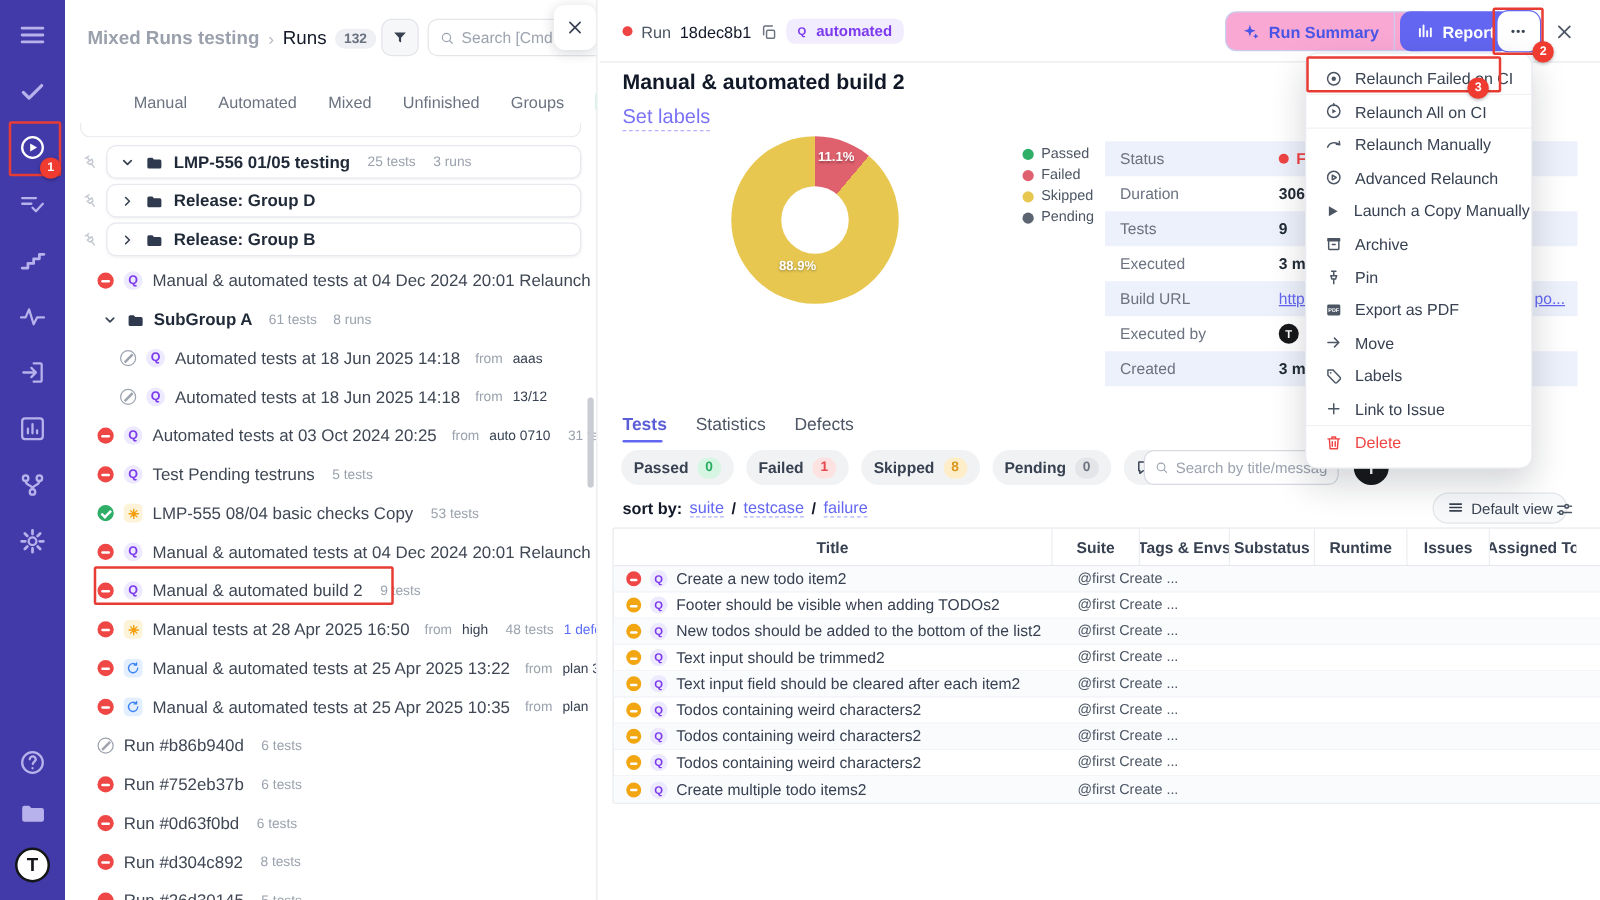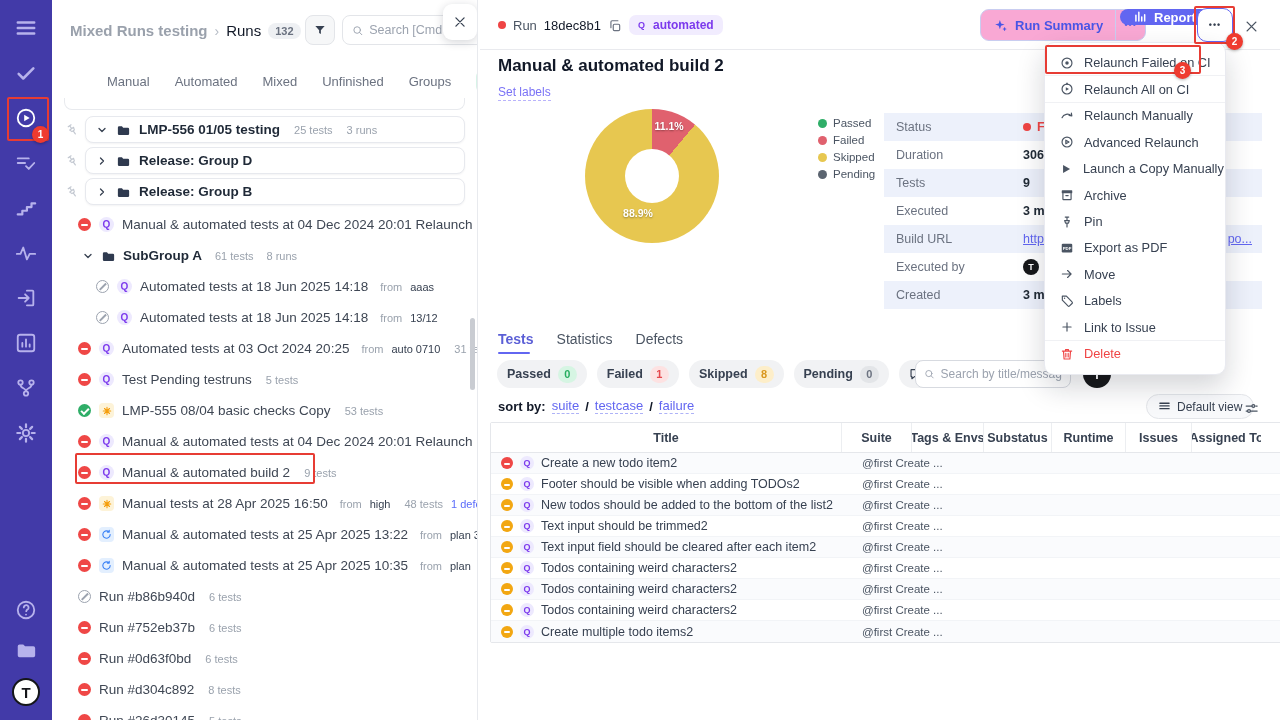--- a/index.html
+++ b/index.html
@@ -63,25 +63,25 @@
   .rp-header{position:absolute;left:0;top:0;width:100%;height:50px;border-bottom:1px solid #e9eaee}
   .runline{position:absolute;left:18px;top:15px;display:flex;align-items:center;gap:7px}
   .dot-failed{width:8px;height:8px;border-radius:50%;background:#ef4444;flex:none}
   .run-word{color:#4b5563;font-size:13px}
   .run-id{color:#111827;font-size:13px;font-weight:400}
   .copy-ic{color:#6b7280;font-size:14px;cursor:pointer}
   .auto-badge{background:#f1ecfe;color:#7c3aed;font-size:12px;font-weight:700;border-radius:7px;padding:3px 9px 3px 6px;display:flex;align-items:center;gap:5px;cursor:pointer}
   .btn-group{position:absolute;left:500px;top:9px;height:32px;display:flex;border:1px solid #c9cdf0;border-radius:9px;overflow:hidden;background:#f9a8d4}
   .btn-rs{display:flex;align-items:center;gap:7px;padding:0 12px;color:#4955e5;font-size:13px;font-weight:600;cursor:pointer}
   .btn-rs-dots{width:30px;display:flex;align-items:center;justify-content:center;border-left:1px solid #c9cdf0;color:#4955e5;cursor:pointer;font-size:9px;letter-spacing:1px;font-weight:800}
-  .btn-report{position:absolute;left:640px;top:9px;height:16px;background:#6266f1;color:#fff;border:none;border-radius:9px;font-size:13px;font-weight:600;display:flex;align-items:center;gap:7px;padding:0 13px;cursor:pointer;font-family:inherit}
+  .btn-report{position:absolute;left:640px;top:9px;height:32px;background:#6266f1;color:#fff;border:none;border-radius:9px;font-size:13px;font-weight:600;display:flex;align-items:center;gap:7px;padding:0 13px;cursor:pointer;font-family:inherit}
   .btn-dots{position:absolute;left:717px;top:8px;width:36px;height:34px;border:1.5px solid #6266f1;border-radius:10px;background:#fff;color:#374151;display:flex;align-items:center;justify-content:center;font-size:9px;letter-spacing:1px;font-weight:800;cursor:pointer}
   .rp-close{position:absolute;left:764px;top:16px;font-size:15px;color:#4b5563;cursor:pointer}
   .rp-title{position:absolute;left:18px;top:56px;font-size:17px;font-weight:700;color:#111827}
-  .setlabels{position:absolute;left:18px;top:85px;font-size:12px;color:#7a72f6;border-bottom:1px dashed #b9b3fb;padding-bottom:1px;cursor:pointer}
+  .setlabels{position:absolute;left:18px;top:85px;font-size:16px;color:#7a72f6;border-bottom:1px dashed #b9b3fb;padding-bottom:1px;cursor:pointer}
   
   .donut{position:absolute;left:105px;top:109px;width:134px;height:134px;border-radius:50%}
   .donut::after{content:"";position:absolute;inset:40px;border-radius:50%;background:#fff}
   .donut-lbl{position:absolute;width:40px;text-align:center;font-size:10.5px;font-weight:700;color:#fff;text-shadow:0 1px 2px rgba(0,0,0,.35);z-index:2}
   .legend{position:absolute;left:338px;top:117px;display:flex;flex-direction:column;gap:5px}
   .legend li{display:flex;align-items:center;gap:6px;list-style:none;font-size:11.5px;color:#4b5563}
   .lg-dot{width:9px;height:9px;border-radius:50%;flex:none}
   
   .info{position:absolute;left:404px;top:113px;width:378px}
   .irow{height:28px;display:flex;align-items:center;padding:0 12px;position:relative}

